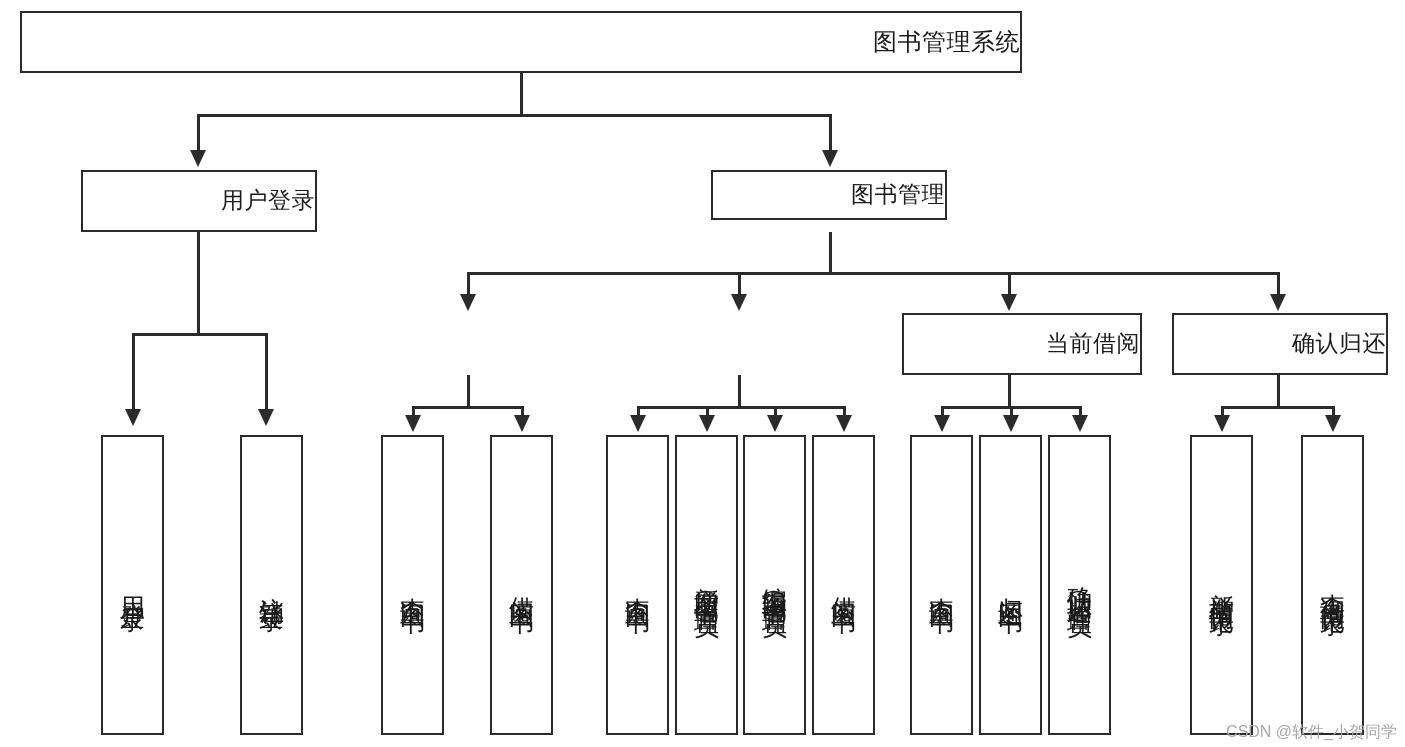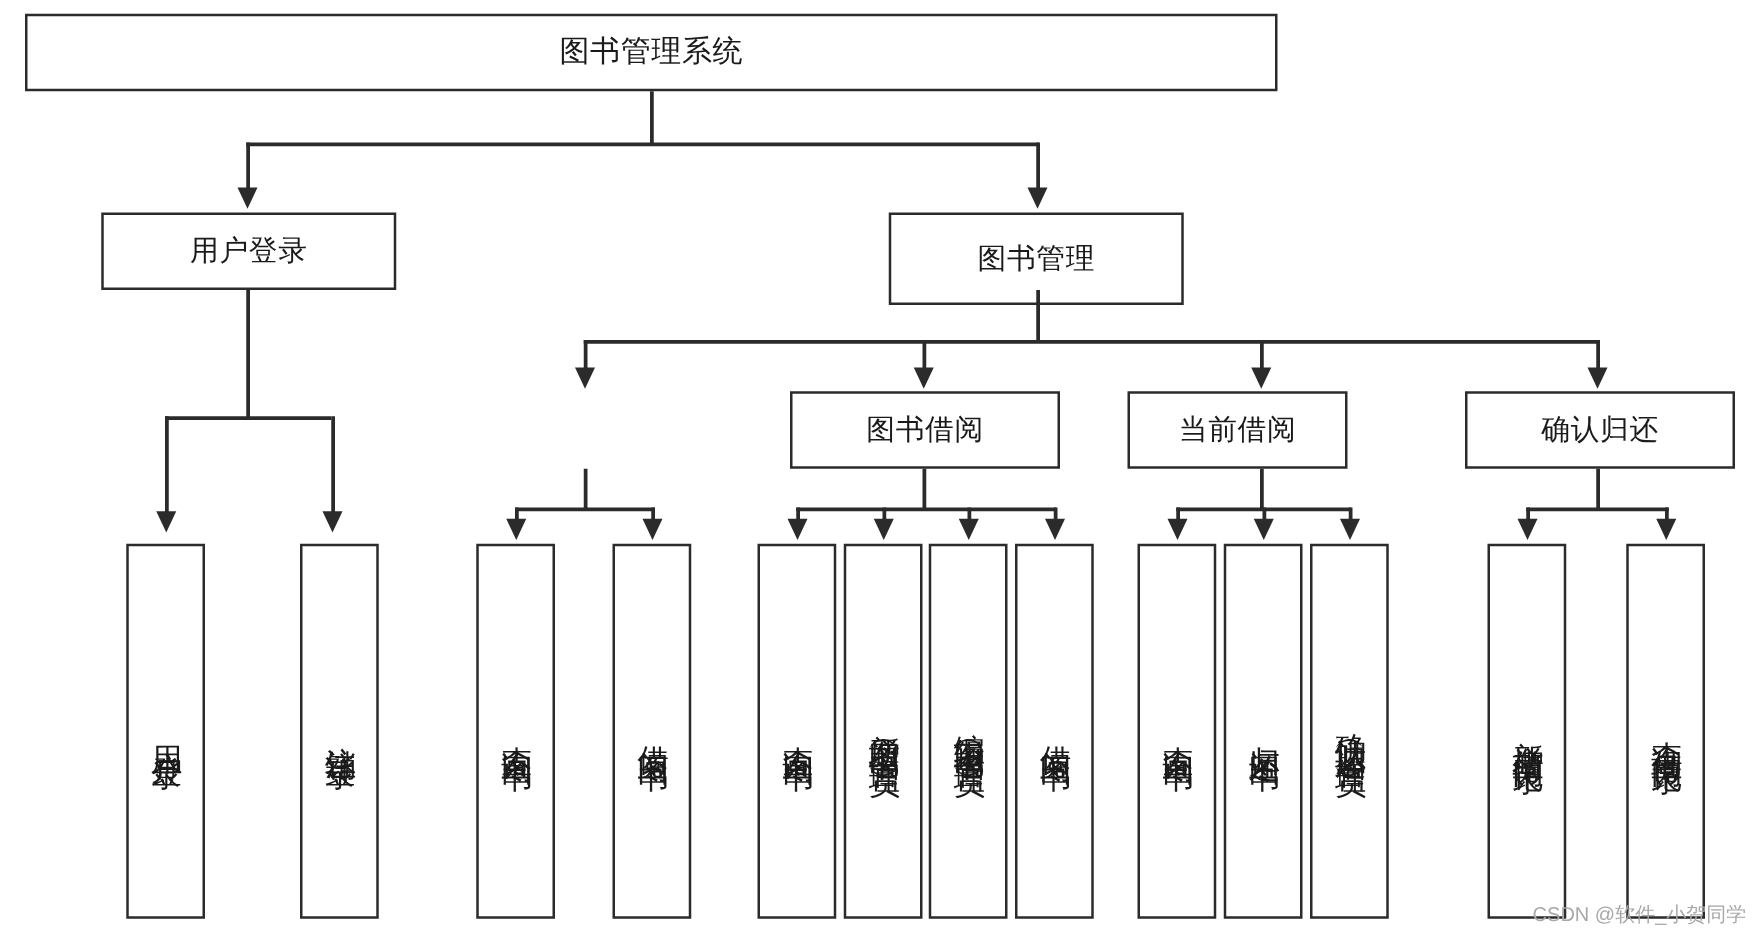--- a/index.html
+++ b/index.html
@@ -18,21 +18,21 @@
     background: #ffffff;
     overflow: hidden;
   }
   .node {
     position: absolute;
     box-sizing: border-box;
     background: #ffffff;
     border: 2.5px solid #2b2b2b;
     display: flex;
     align-items: center;
-    justify-content: center;
+    justify-content: flex-end;
     color: #1a1a1a;
   }
   .node-label {
     display: block;
     text-align: center;
     line-height: 1.12;
     color: #1a1a1a;
     letter-spacing: 0.5px;
   }
   
@@ -97,21 +97,21 @@
   <div class="edge v" style="left:197px; top:114px; height:38px;"></div>
   <div class="arrow" style="left:190px; top:150px;"></div>
 
   <div class="edge v" style="left:829px; top:114px; height:38px;"></div>
   <div class="arrow" style="left:822px; top:150px;"></div>
 
   <div class="node h" style="left:81px; top:170px; width:236px; height:62px;">
     <span class="node-label">用户登录</span>
   </div>
 
-  <div class="node h" style="left:711px; top:170px; width:236px; height:74px;">
+  <div class="node h" style="left:711px; top:170px; width:236px; height:50px;">
     <span class="node-label">图书管理</span>
   </div>
 
   <div class="edge v" style="left:197px; top:232px; height:103px;"></div>
   <div class="edge h" style="left:132px; top:333px; width:133px;"></div>
   <div class="edge v" style="left:132px; top:333px; height:78px;"></div>
   <div class="arrow" style="left:125px; top:409px;"></div>
   <div class="edge v" style="left:265px; top:333px; height:78px;"></div>
   <div class="arrow" style="left:258px; top:409px;"></div>
 
@@ -123,24 +123,21 @@
 
   <div class="edge v" style="left:738px; top:272px; height:24px;"></div>
   <div class="arrow" style="left:731px; top:294px;"></div>
 
   <div class="edge v" style="left:1008px; top:272px; height:24px;"></div>
   <div class="arrow" style="left:1001px; top:294px;"></div>
 
   <div class="edge v" style="left:1277px; top:272px; height:24px;"></div>
   <div class="arrow" style="left:1270px; top:294px;"></div>
 
-  <div class="node h" style="left:632px; top:313px; width:216px; height:62px;">
-    <span class="node-label">图书借阅</span>
-  </div>
-  <div class="node h" style="left:902px; top:313px; width:176px; height:62px;font-family:Liberation Serif, serif;">
+  <div class="node h" style="left:902px; top:313px; width:240px; height:62px;font-family:Liberation Serif, serif;">
     <span class="node-label">当前借阅</span>
   </div>
   <div class="node h" style="left:1172px; top:313px; width:216px; height:62px;">
     <span class="node-label">确认归还</span>
   </div>
 
   <div class="edge v" style="left:467px; top:375px; height:33px;"></div>
   <div class="edge h" style="left:412px; top:406px; width:112px;"></div>
   <div class="edge v" style="left:412px; top:406px; height:11px;"></div>
   <div class="arrow" style="left:405px; top:415px;"></div>

